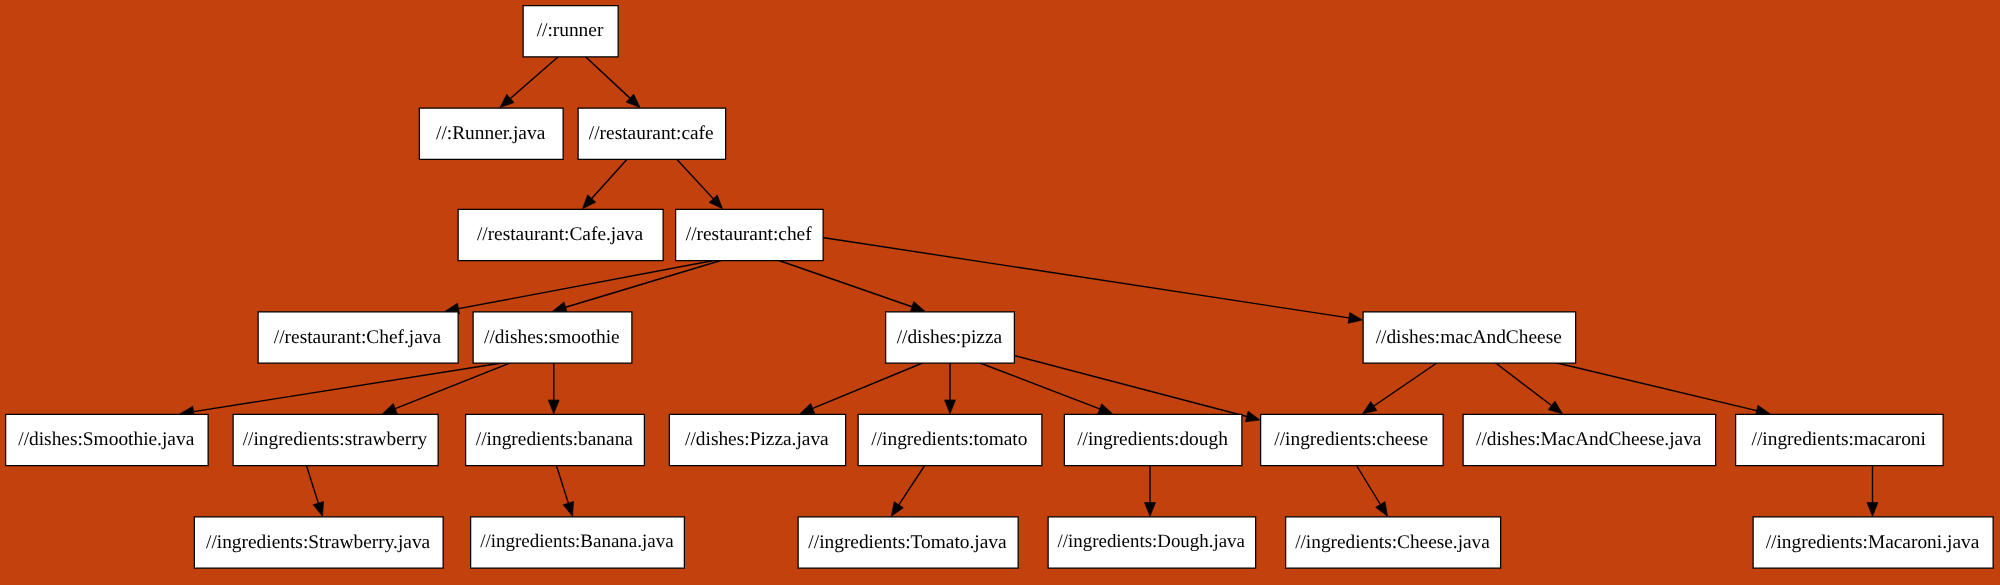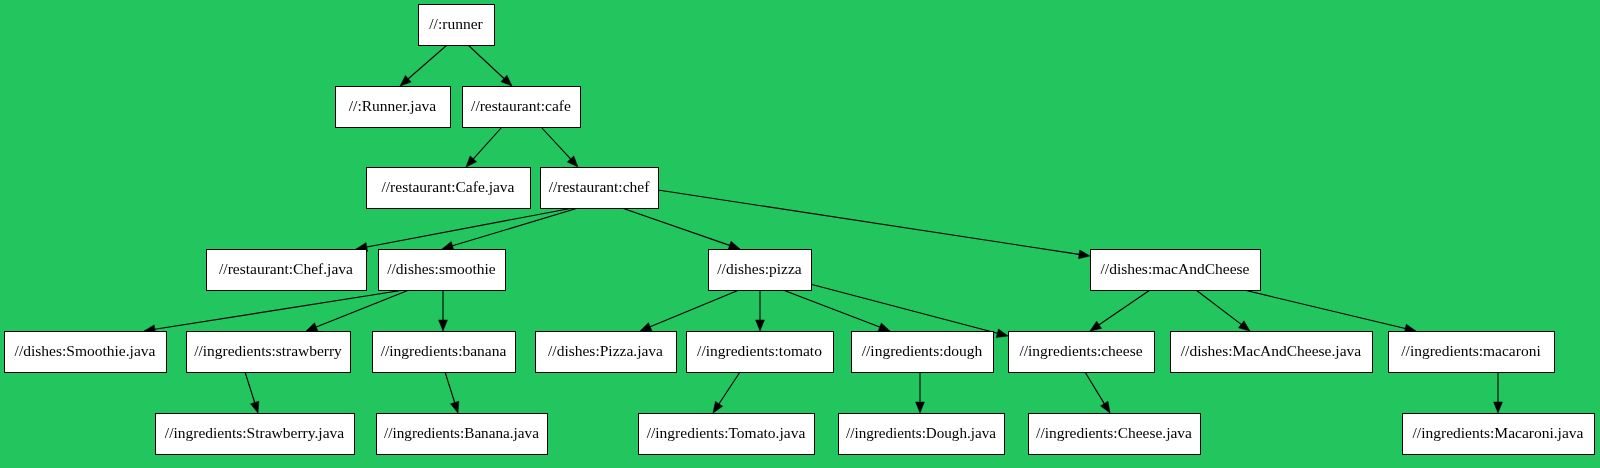--- a/index.html
+++ b/index.html
@@ -4,21 +4,21 @@
 <style>
   html, body {
     margin: 0;
     padding: 0;
     background: #ffffff;
   }
   #graph-canvas {
     position: relative;
     width: 1600px;
     height: 468px;
-    background: #22c55e;
+    background: #c2410c;
     font-family: "Liberation Serif", "DejaVu Serif", serif;
   }
   #graph-svg {
     position: absolute;
     top: 0;
     left: 0;
     width: 1600px;
     height: 468px;
     display: block;
   }

